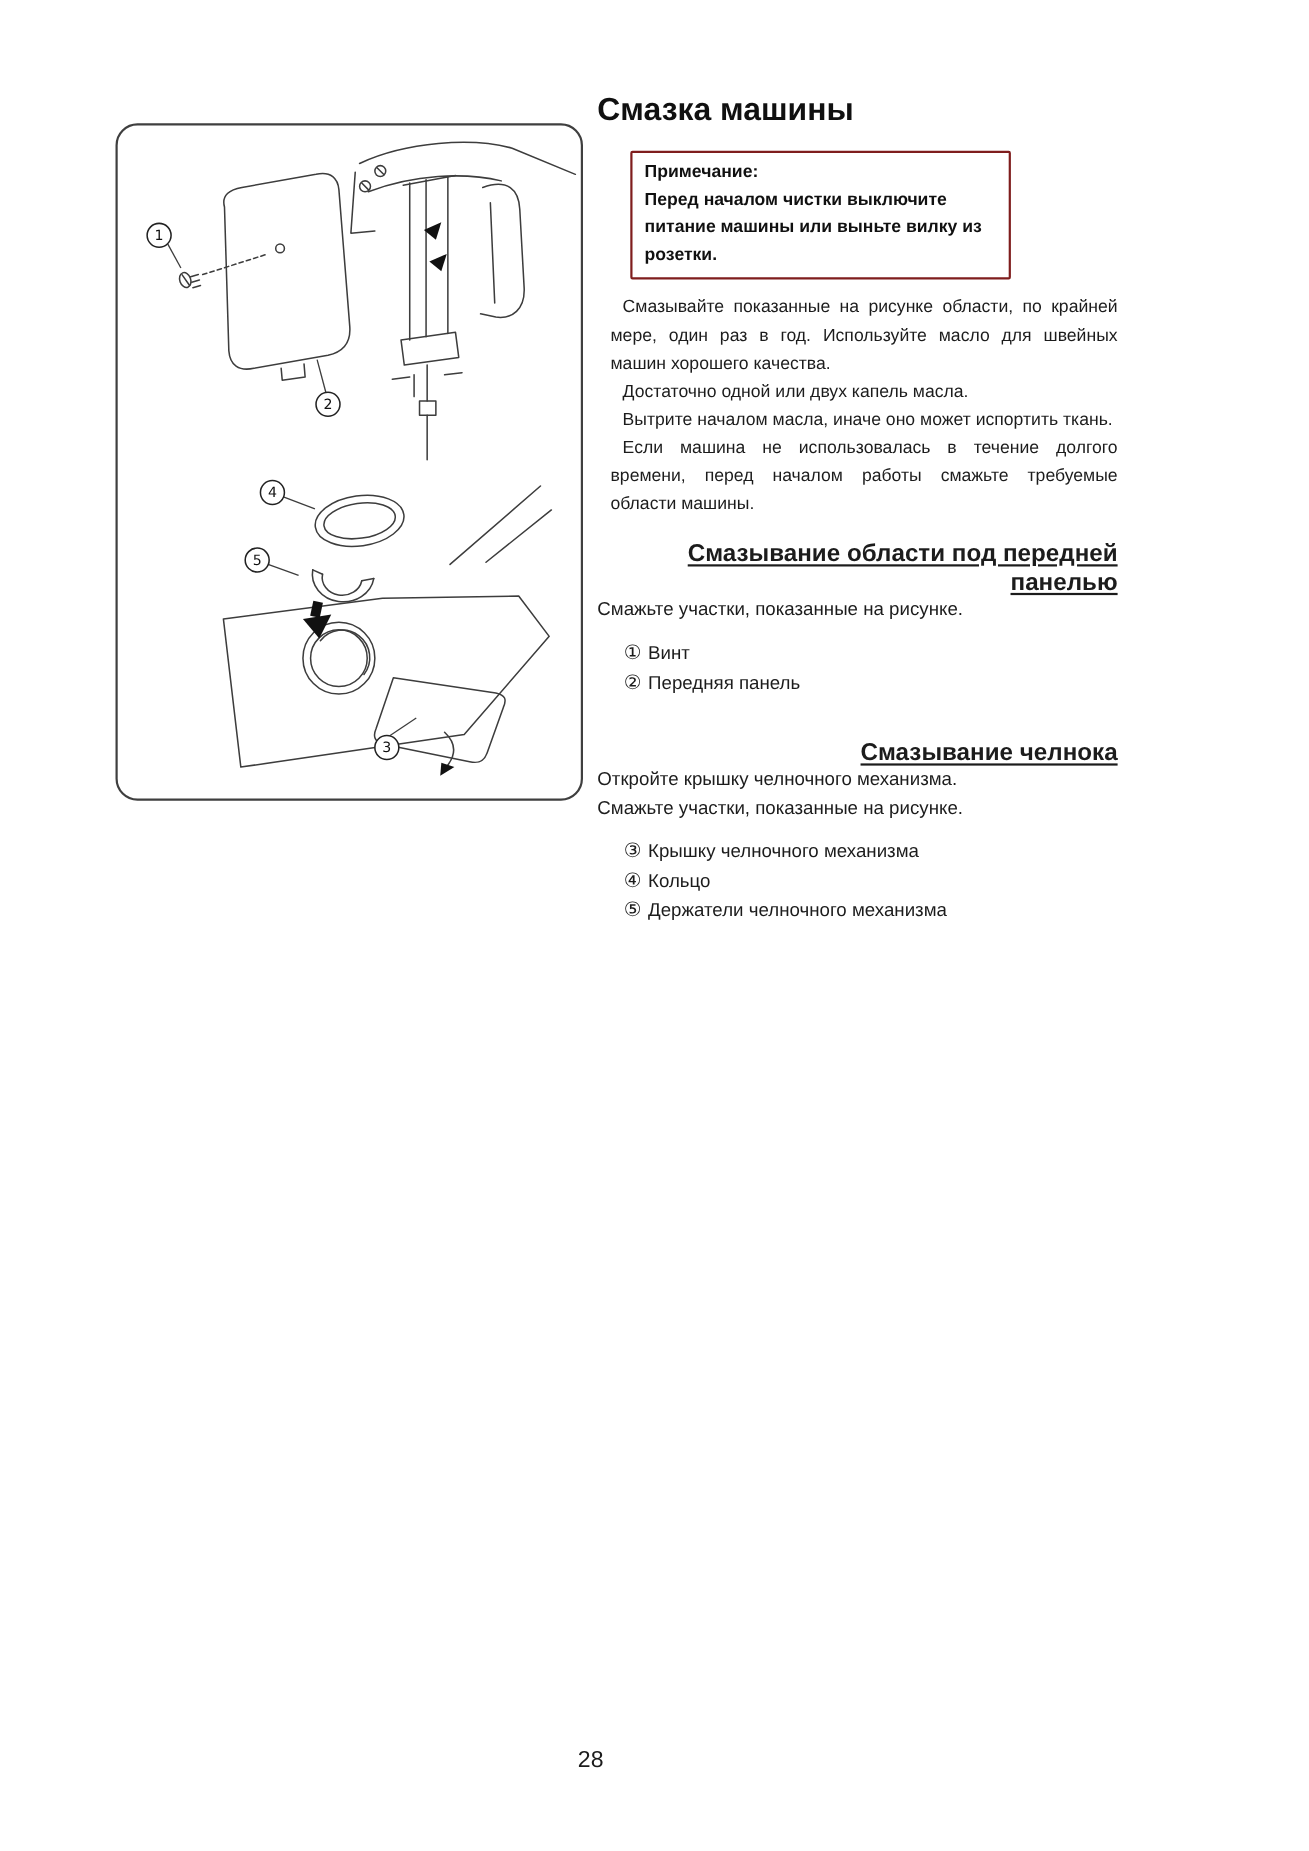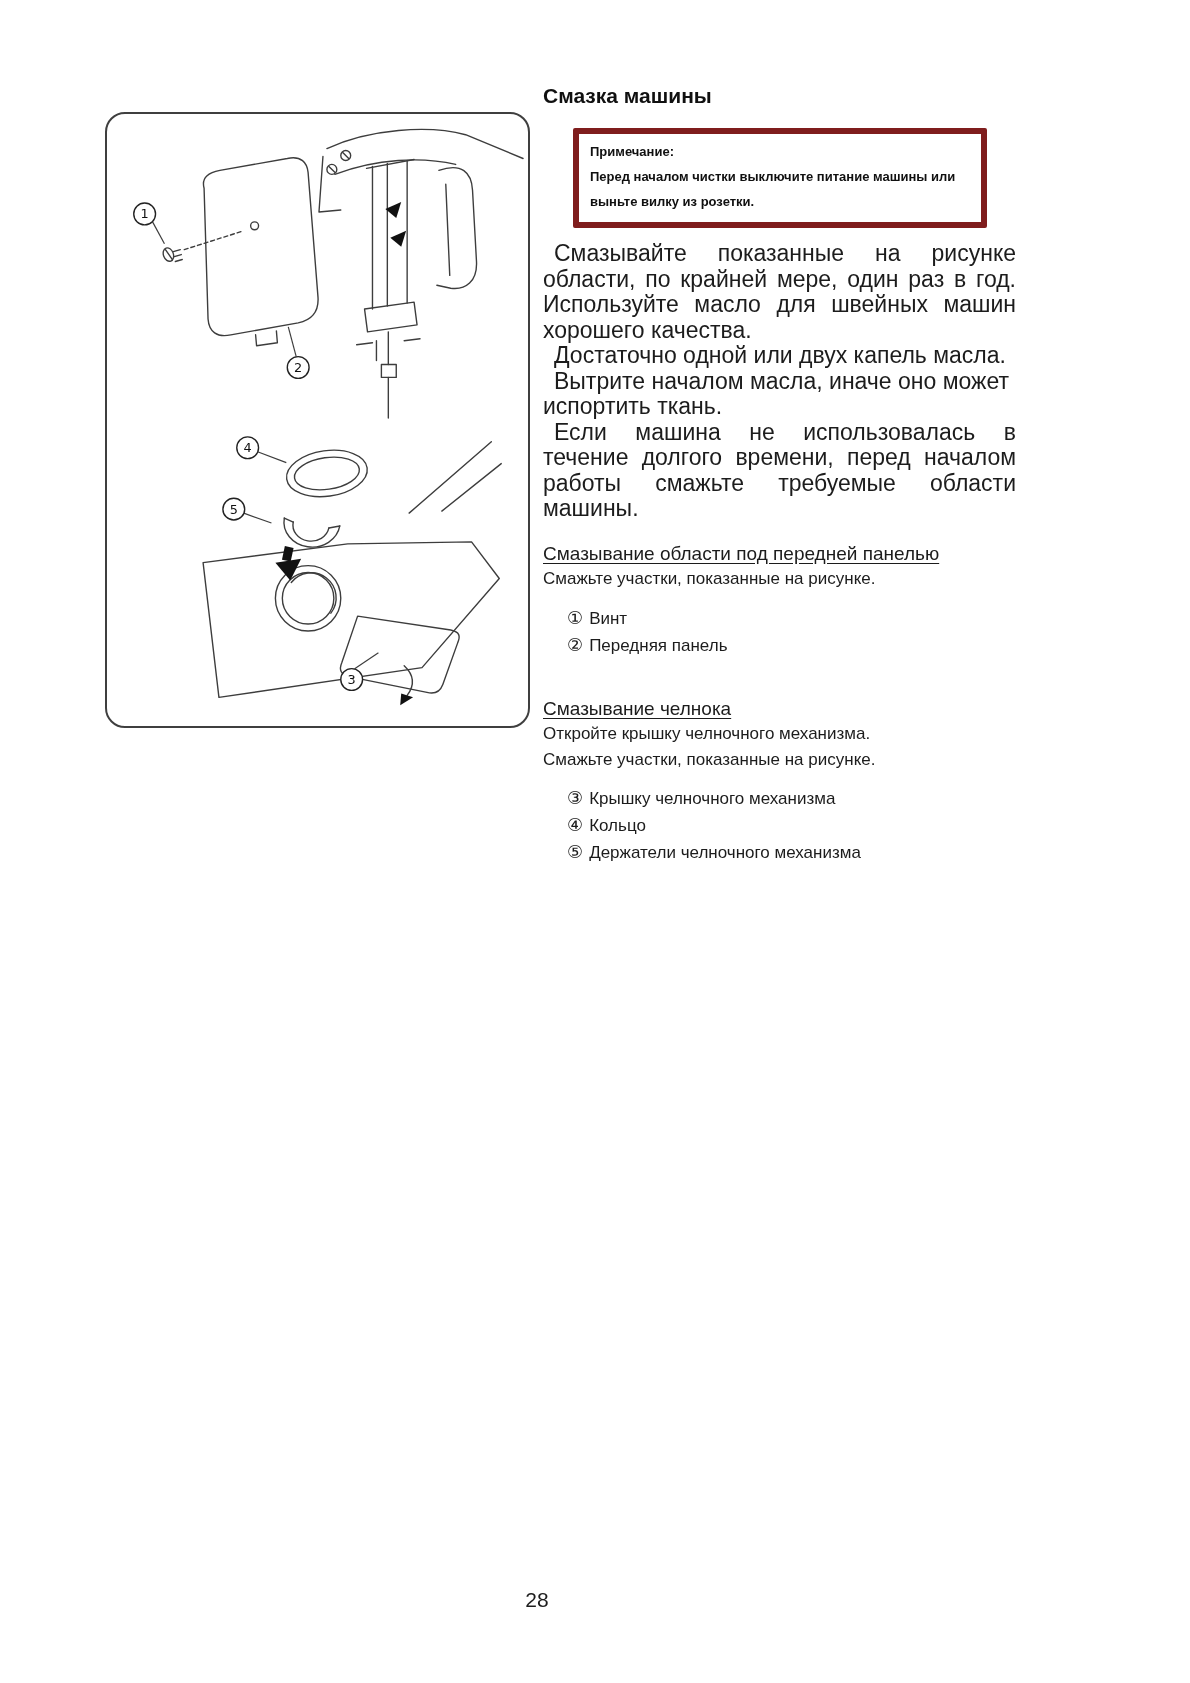--- a/index.html
+++ b/index.html
@@ -7,33 +7,33 @@
   .page {
     position:relative; width:1190px; height:1683px; background:#ffffff;
     font-family:"Liberation Sans","DejaVu Sans",sans-serif; color:#1c1c1c;
     overflow:hidden;
   }
   .figure-box {
     position:absolute; left:105px; top:112px; width:425px; height:616px;
     border:2px solid #3f3f3f; border-radius:20px; background:#fff;
   }
   .content { position:absolute; left:543px; top:84px; width:473px; }
-  .title { font-size:21px; font-weight:700; color:#101010; margin-bottom:20px; }
+  .title { font-size:29px; font-weight:700; color:#101010; margin-bottom:20px; }
   .note {
-    margin-left:30px; width:414px; border:6px solid #7f1d1d; border-radius:2px;
-    padding:5px 11px 8px 11px; font-weight:700; font-size:13px; line-height:25px;
+    margin-left:30px; width:346px; border:2px solid #7f1d1d; border-radius:2px;
+    padding:5px 11px 8px 11px; font-weight:700; font-size:16px; line-height:25px;
     color:#101010;
   }
-  .body-block { margin-top:13px; font-size:23px; line-height:25.5px; }
+  .body-block { margin-top:13px; font-size:16px; line-height:25.5px;margin-left:12px; }
   .body-block p { margin:0; }
   p.indent { text-indent:11px; }
   p.just { text-align:justify; }
   .sec-head {
-    margin-top:19px; font-size:19px; font-weight:400; line-height:25.5px;
-    text-decoration:underline; text-underline-offset:3px;
+    margin-top:19px; font-size:22px; font-weight:700; line-height:25.5px;
+    text-decoration:underline; text-underline-offset:3px;text-align:right;
   }
   .sec-body { font-size:17px; line-height:25.5px; }
   .items { margin-top:13px; padding-left:24px; }
   .item-row { display:flex; align-items:baseline; gap:6px; font-size:17px; line-height:27px; }
   .item-num { font-size:18px; }
   .gap-lg { margin-top:37px; }
   .page-number {
     position:absolute; top:1540px; left:0; width:1074px; text-align:center;
     font-size:21px; color:#1c1c1c;margin-top:48px;
   }

